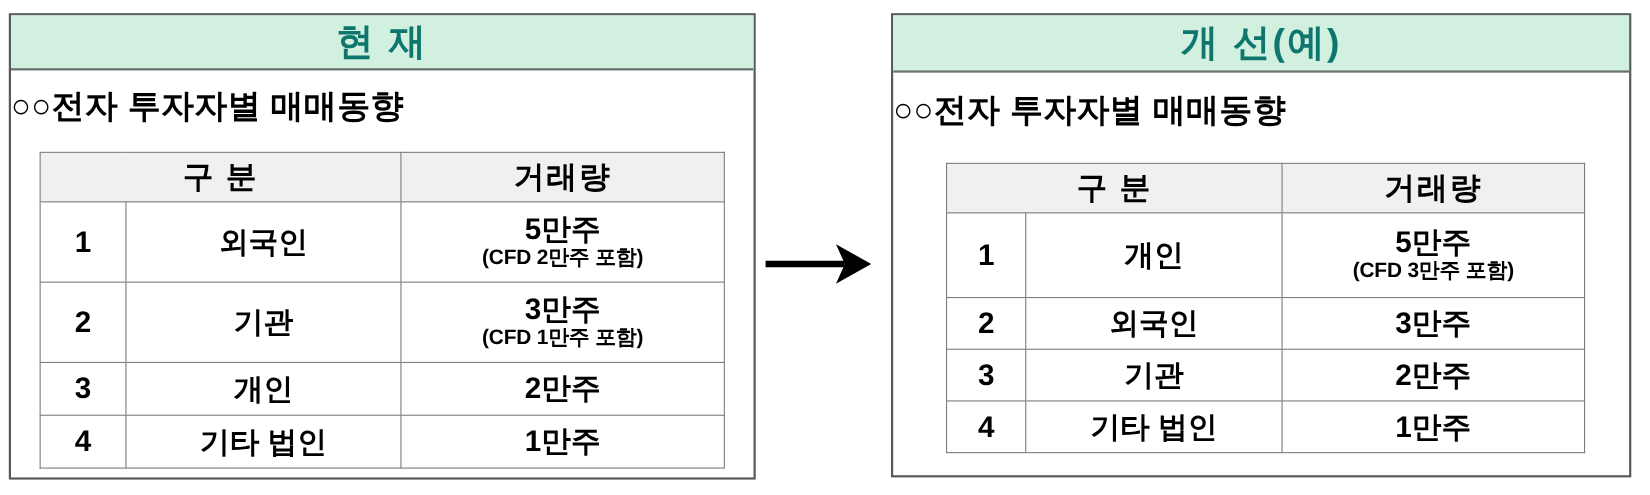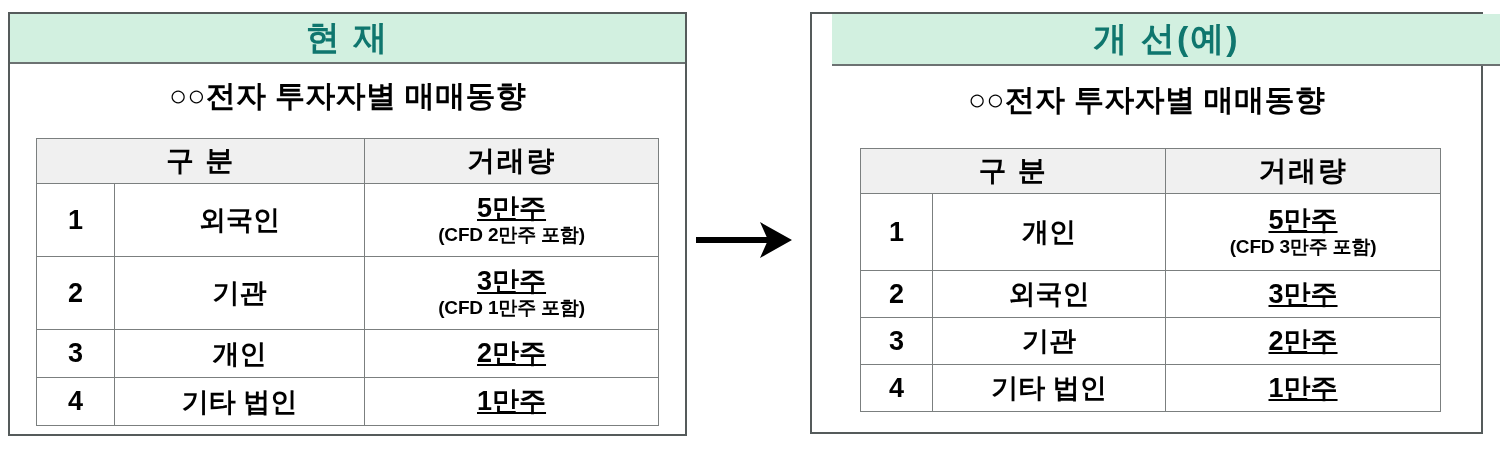--- a/index.html
+++ b/index.html
@@ -41,24 +41,23 @@
     background: #d2f0e0;
     border-bottom: 2px solid #6c7272;
     display: flex;
     align-items: center;
     justify-content: center;
     font-weight: bold;
     color: #0f766e;
     letter-spacing: 0.06em;
   }
   #panel-current .panel-header { height: 50px; font-size: 34px; }
-  #panel-improved .panel-header { height: 52px; font-size: 34px; margin-left: 20px; }
+  #panel-improved .panel-header { height: 52px; font-size: 34px; }
 
   .panel-subtitle {
-    text-align: center;
     font-weight: bold;
     color: #000000;
     font-size: 30px;
     letter-spacing: 0.01em;
   }
   #panel-current .panel-subtitle { margin-top: 12px; }
   #panel-improved .panel-subtitle { margin-top: 14px; }
 
   
   table.data-table {
@@ -106,21 +105,21 @@
   #table-improved .col-type   { width: 233px; }
   #table-improved .col-volume { width: 275px; }
   #table-improved thead th { height: 44px; }
   #table-improved tbody td { font-size: 27px; }
   #table-improved tr.r-tall td { height: 76px; }
   #table-improved tr.r-short td { height: 46px; }
 
   .blue { color: #1010c8; }
   .black { color: #000000; }
 
-  .vol-main { display: block; line-height: 1.05; text-decoration: underline; }
+  .vol-main { display: block; line-height: 1.05; }
   .vol-note {
     display: block;
     font-size: 19px;
     line-height: 1.15;
     letter-spacing: -0.01em;
     margin-top: 1px;
   }
 
   
   #transition-arrow {

